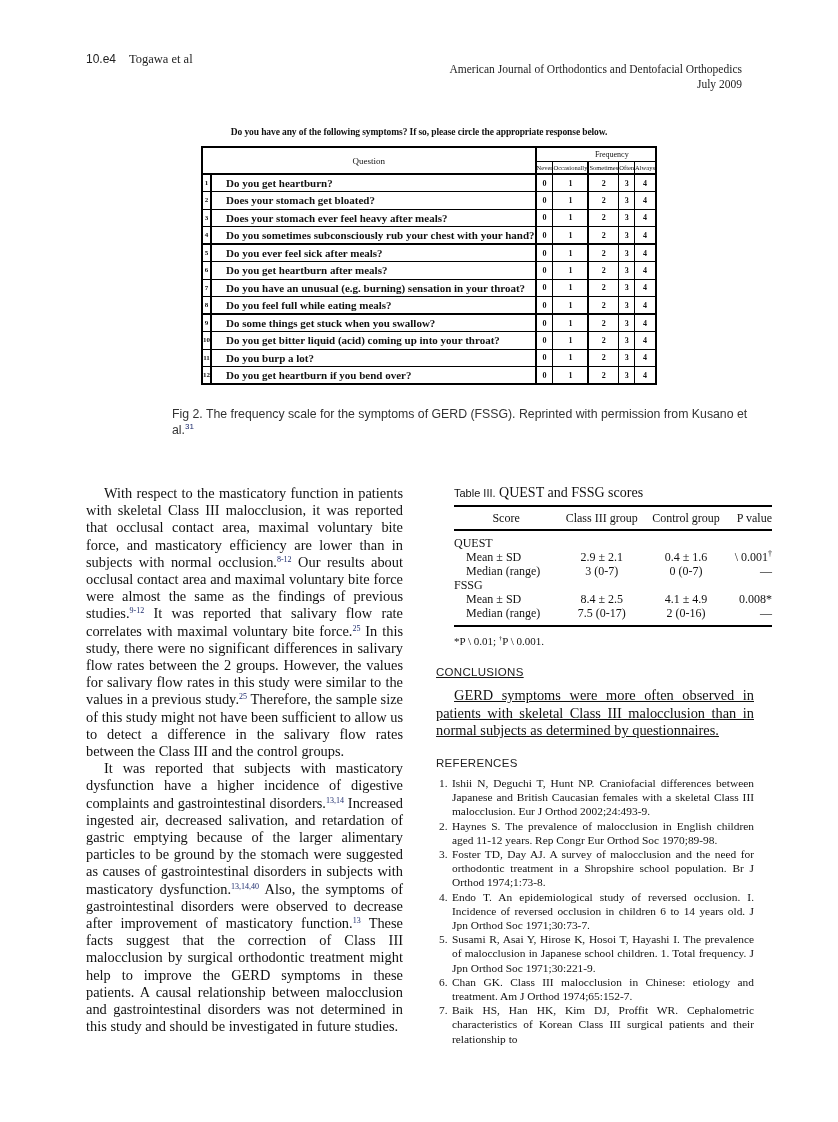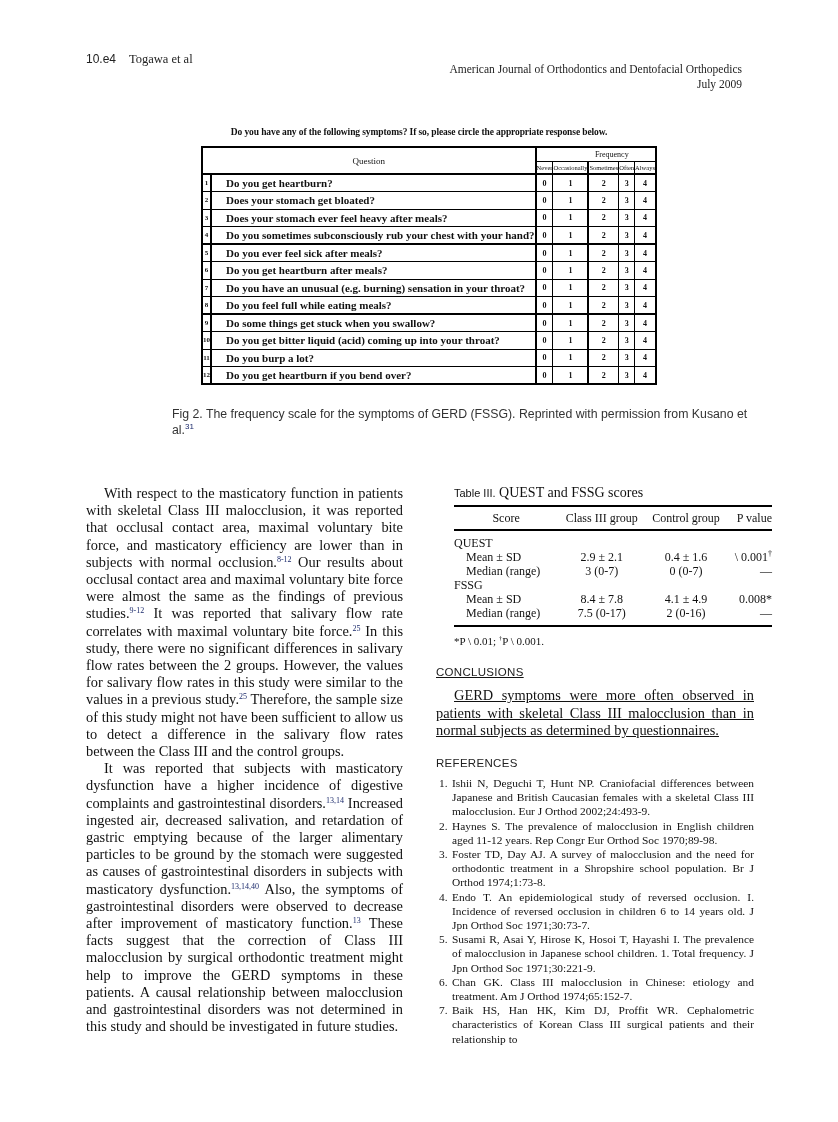--- a/index.html
+++ b/index.html
@@ -239,21 +239,21 @@
         <td class="lbl-sub">Median (range)</td>
         <td class="c2">3 (0-7)</td>
         <td class="c3">0 (0-7)</td>
         <td class="c4">—</td>
       </tr>
       <tr>
         <td colspan="4">FSSG</td>
       </tr>
       <tr>
         <td class="lbl-sub">Mean ± SD</td>
-        <td class="c2">8.4 ± 7.8</td>
+        <td class="c2">8.4 ± 2.5</td>
         <td class="c3">4.1 ± 4.9</td>
         <td class="c4">0.008*</td>
       </tr>
       <tr class="last">
         <td class="lbl-sub">Median (range)</td>
         <td class="c2">7.5 (0-17)</td>
         <td class="c3">2 (0-16)</td>
         <td class="c4">—</td>
       </tr>
     </tbody>

